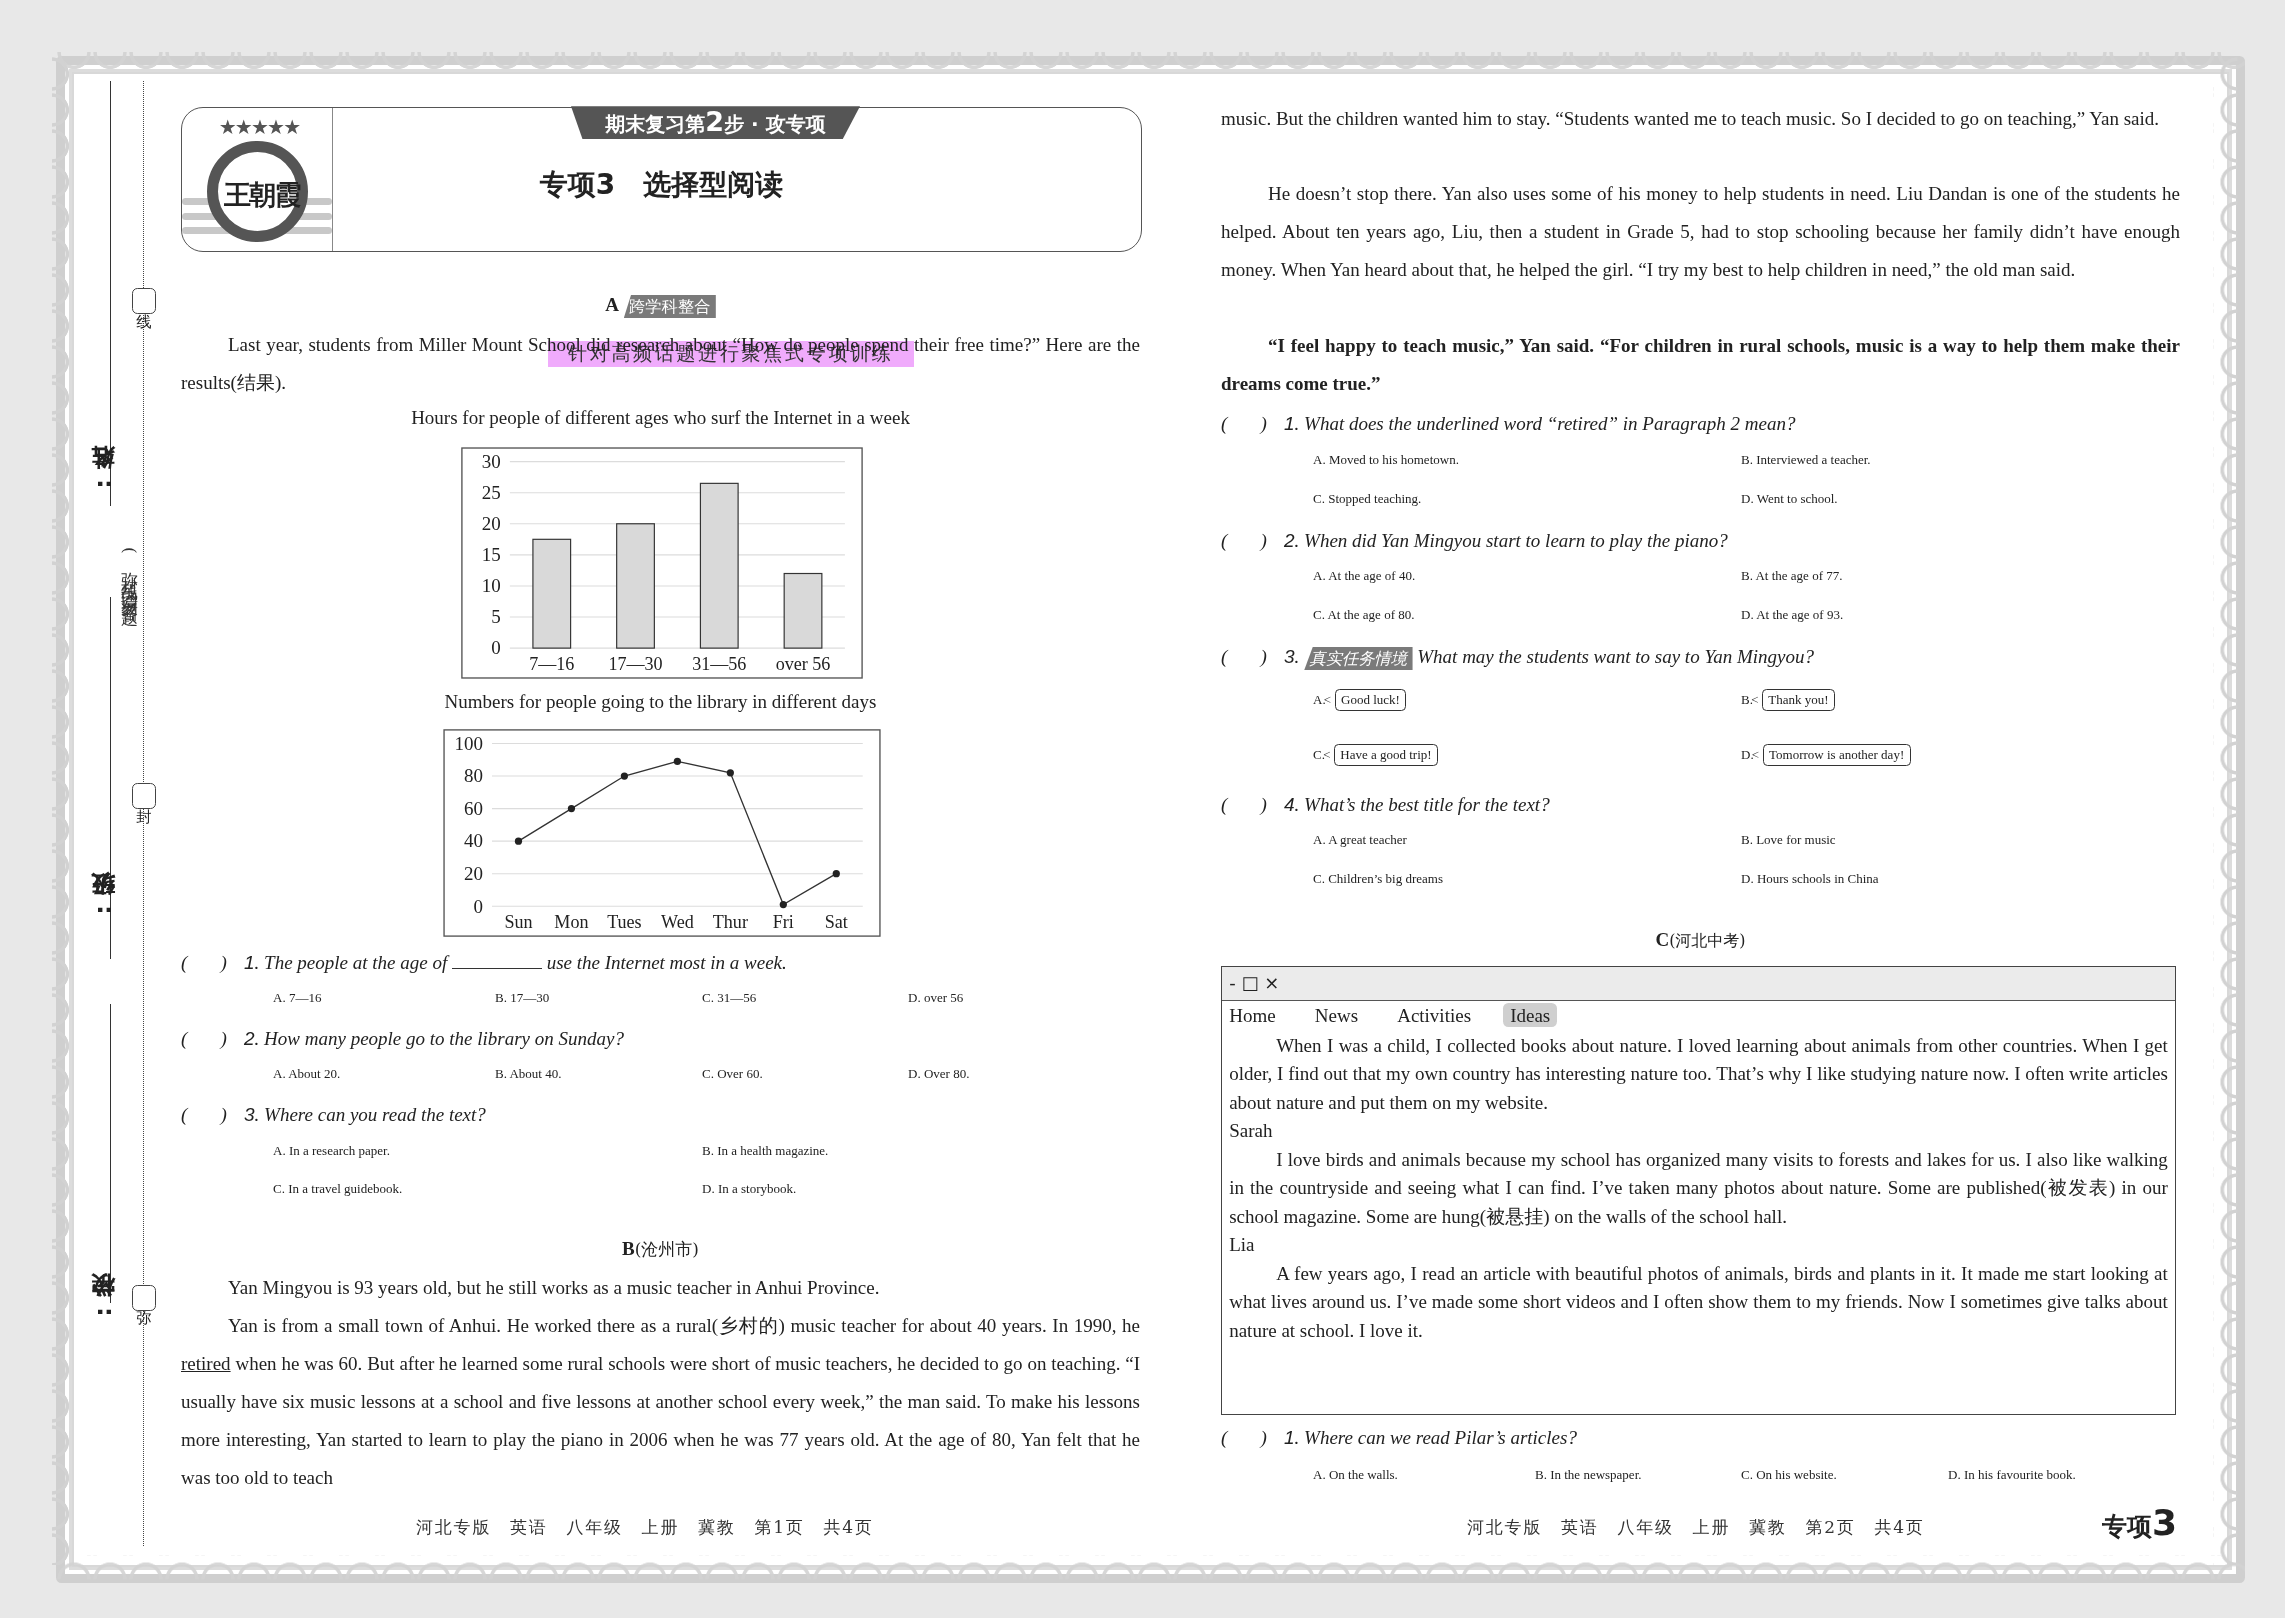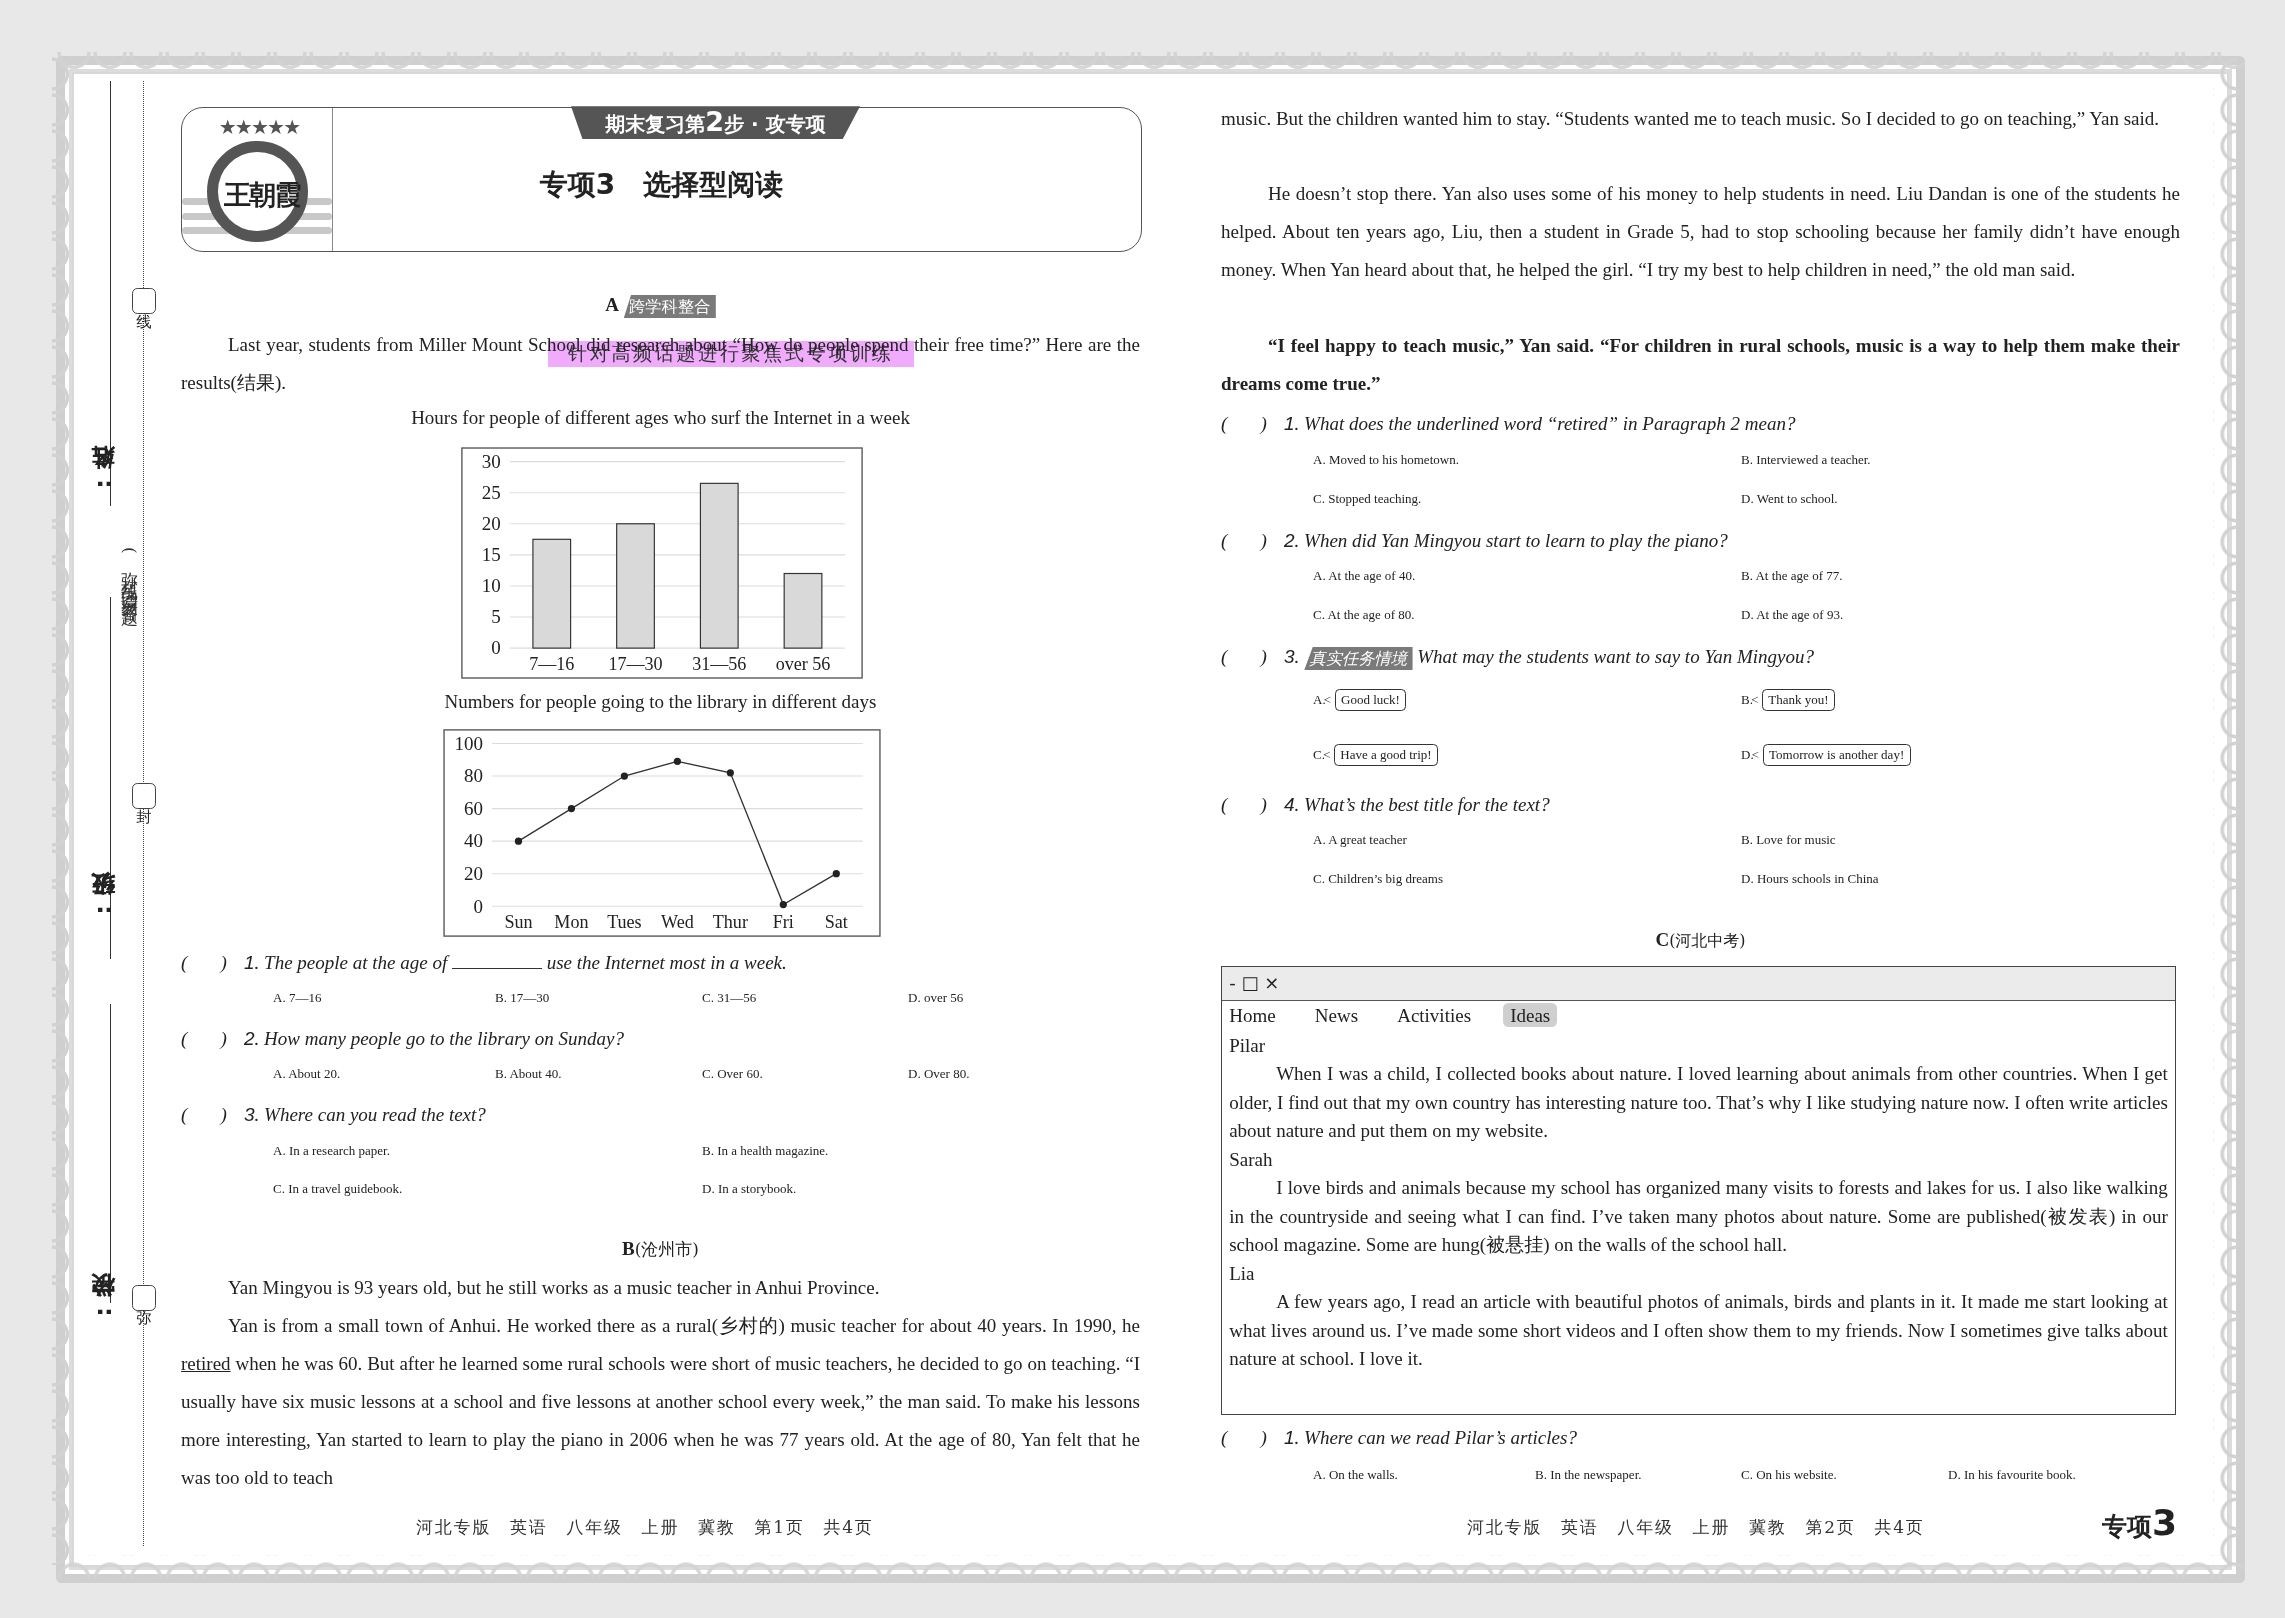--- a/index.html
+++ b/index.html
@@ -261,21 +261,20 @@
   <div class="web-bar">
     <span>- □ ×</span>
   </div>
   <div class="web-nav">
     <span>Home</span>
     <span>News</span>
     <span>Activities</span>
     <span class="active">Ideas</span>
   </div>
   <div class="web-body">
-    <div>Pilar</div>
     <div class="ind">When I was a child, I collected books about nature. I loved learning about animals from other countries. When I get older, I find out that my own country has interesting nature too. That’s why I like studying nature now. I often write articles about nature and put them on my website.</div>
     <div>Sarah</div>
     <div class="ind">I love birds and animals because my school has organized many visits to forests and lakes for us. I also like walking in the countryside and seeing what I can find. I’ve taken many photos about nature. Some are published(被发表) in our school magazine. Some are hung(被悬挂) on the walls of the school hall.</div>
     <div>Lia</div>
     <div class="ind">A few years ago, I read an article with beautiful photos of animals, birds and plants in it. It made me start looking at what lives around us. I’ve made some short videos and I often show them to my friends. Now I sometimes give talks about nature at school. I love it.</div>
   </div>
 </div>
 
 <div class="q" style="left:1221px;top:1427px">
   <span class="paren">(&nbsp;&nbsp;&nbsp;&nbsp;&nbsp;&nbsp;&nbsp;)</span><span class="num">1</span>. <span>Where can we read Pilar’s articles?</span>

